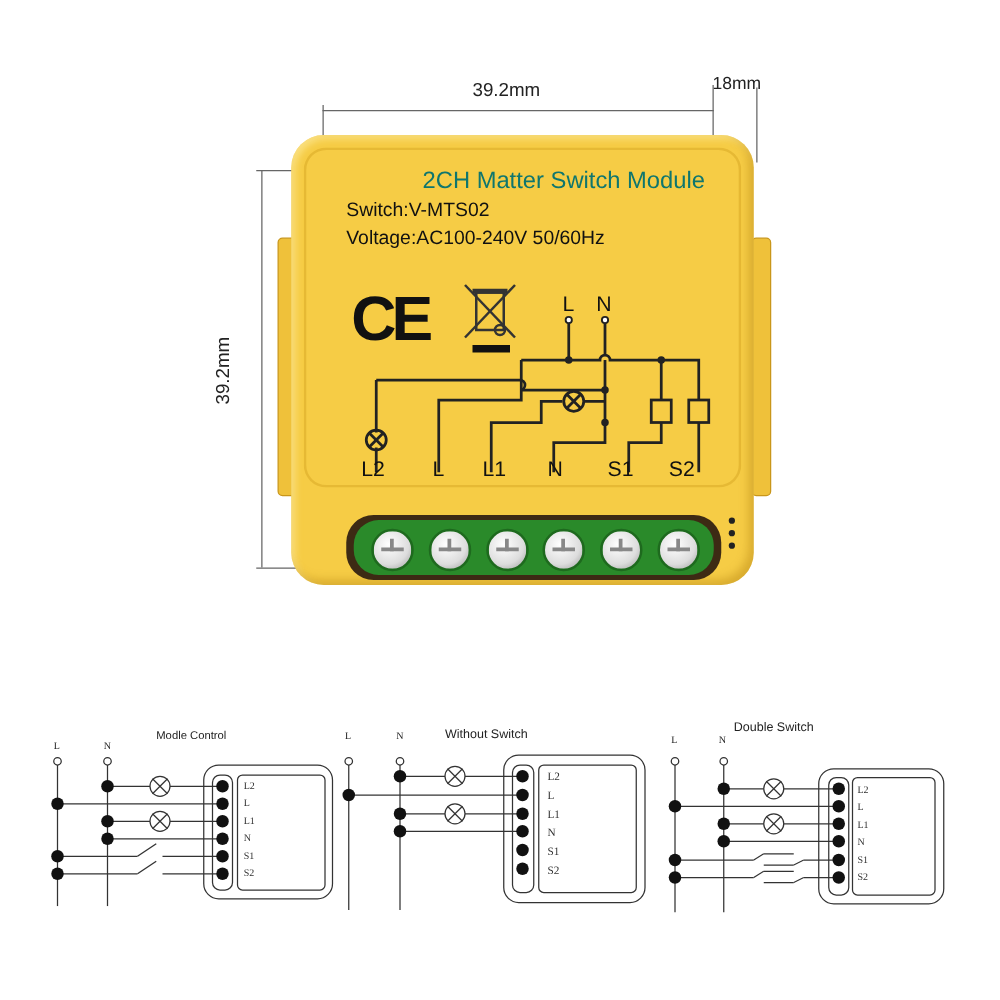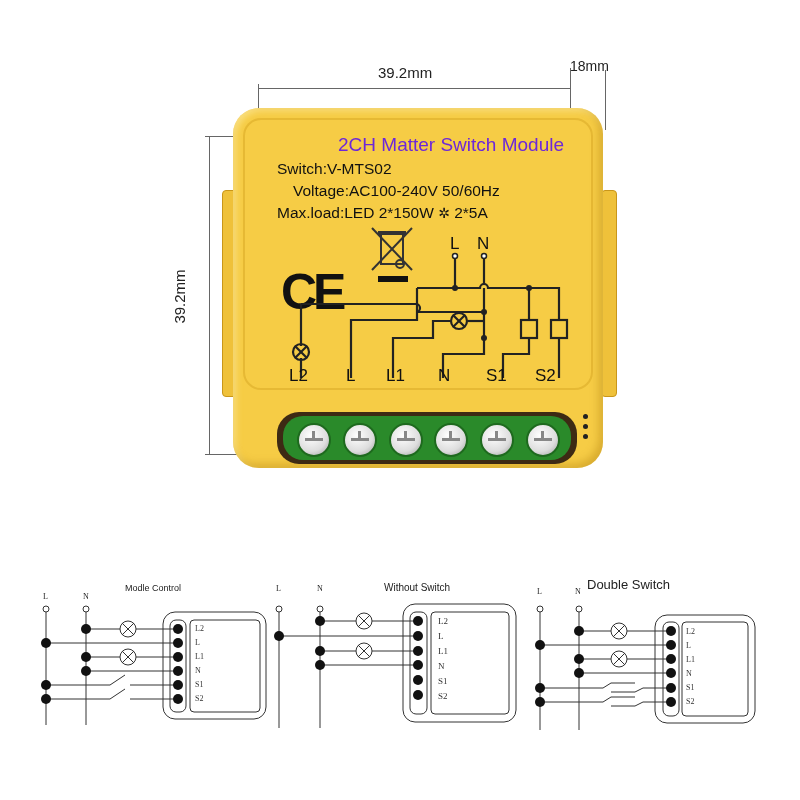--- a/index.html
+++ b/index.html
@@ -2,21 +2,21 @@
 <html><head>
 <meta charset="utf-8">
 <style>
   html,body{margin:0;padding:0;background:#fff;}
   body{width:800px;height:800px;position:relative;overflow:hidden;font-family:"Liberation Sans",sans-serif;}
   .abs{position:absolute;}
   .dim-label{font-size:15px;color:#222;}
   .small-dim{font-size:14px;color:#222;}
   .module{left:233px;top:108px;width:370px;height:360px;background:#f6cc45;border-radius:26px;box-shadow:inset -4px -4px 8px rgba(160,110,0,.35), inset 3px 3px 6px rgba(255,240,170,.6);}
   .panel{left:243px;top:118px;width:350px;height:272px;border-radius:18px;box-shadow:inset 0 0 0 2px rgba(200,150,20,.35);}
-  .title{left:0;width:436px;top:26px;text-align:center;font-size:19px;color:#6d28d9;}
+  .title{left:0;width:436px;top:26px;text-align:center;font-size:19px;color:#0f766e;}
   .spec{left:44px;font-size:15.5px;color:#111;}
   .clip{background:#efc13a;border:1px solid #c9961a;}
   .terminals{left:277px;top:412px;width:300px;height:52px;background:#3d2a14;border-radius:22px;}
   .green{left:283px;top:416px;width:288px;height:44px;background:#2a8a2a;border-radius:20px;}
   .screw{width:30px;height:30px;border-radius:50%;background:radial-gradient(circle at 40% 35%,#fff,#ddd 60%,#999);top:423px;border:2px solid #1e6a1e;}
   .screw::after{content:"";position:absolute;left:6px;top:13px;width:18px;height:3px;background:#888;}
   .screw::before{content:"";position:absolute;left:13px;top:6px;width:3px;height:10px;background:#888;}
   .dot{width:5px;height:5px;border-radius:50%;background:#222;left:583px;}
   .wlabel{font-size:10px;color:#222;}
   .term-label{font-size:17px;color:#111;}
@@ -36,28 +36,23 @@
 <div class="abs" style="left:205px;top:136px;width:34px;height:1px;background:#666;"></div>
 <div class="abs" style="left:205px;top:454px;width:34px;height:1px;background:#666;"></div>
 <div class="abs dim-label" style="left:152px;top:288px;transform:rotate(-90deg);">39.2mm</div>
 
 <div class="abs clip" style="left:222px;top:190px;width:14px;height:205px;border-radius:4px;"></div>
 <div class="abs clip" style="left:601px;top:190px;width:14px;height:205px;border-radius:4px;"></div>
 
 <div class="abs module">
   <div class="abs title">2CH Matter Switch Module</div>
   <div class="abs spec" style="top:52px;">Switch:V-MTS02</div>
-  <div class="abs spec" style="top:74px;margin-left:16px;">Voltage:AC100-240V 50/60Hz</div>
-  <div class="abs spec" style="top:96px;">
-    <span>Max.load:LED 2*150W</span>
-    <span style="font-size:14px;">✲</span>
-    <span>2*5A</span>
-  </div>
-
-  <div class="abs" style="left:48px;top:118px;font-size:50px;font-weight:bold;color:#111;letter-spacing:-4px;margin-top:37px;">CE</div>
+  <div class="abs spec" style="top:74px;">Voltage:AC100-240V 50/60Hz</div>
+
+  <div class="abs" style="left:48px;top:118px;font-size:50px;font-weight:bold;color:#111;letter-spacing:-4px;">CE</div>
 
   <svg class="abs" style="left:135px;top:118px;" width="50" height="62" viewBox="0 0 50 62">
     <rect x="13" y="8" width="22" height="30" fill="none" stroke="#333" stroke-width="2"></rect>
     <rect x="10" y="5" width="28" height="4" fill="#333"></rect>
     <circle cx="32" cy="38" r="4" fill="none" stroke="#333" stroke-width="2"></circle>
     <line x1="4" y1="2" x2="44" y2="44" stroke="#333" stroke-width="2"></line>
     <line x1="44" y1="2" x2="4" y2="44" stroke="#333" stroke-width="2"></line>
     <rect x="10" y="50" width="30" height="6" fill="#111"></rect>
   </svg>
 
@@ -170,21 +165,21 @@
     <div>L2</div>
     <div>L</div>
     <div>L1</div>
     <div>N</div>
     <div>S1</div>
     <div>S2</div>
   </div>
 </div>
 
 <div class="abs" style="left:268px;top:578px;width:250px;height:150px;">
-  <div class="abs wlabel" style="left:88px;top:4px;font-size:10px;margin-left:28px;">Without Switch</div>
+  <div class="abs wlabel" style="left:88px;top:4px;font-size:10px;">Without Switch</div>
   <div class="abs wlabel" style="left:8px;top:6px;font-family:'Liberation Serif',serif;font-size:8px;">L</div>
   <div class="abs wlabel" style="left:49px;top:6px;font-family:'Liberation Serif',serif;font-size:8px;">N</div>
   <svg class="abs" style="left:0;top:0;" width="250" height="150" viewBox="0 0 250 150">
     <g stroke="#333" stroke-width="1" fill="none">
       <line x1="11" y1="34" x2="11" y2="150"></line>
         <line x1="52" y1="34" x2="52" y2="150"></line>
       <circle cx="11" cy="31" r="3" fill="#fff"></circle>
         <circle cx="52" cy="31" r="3" fill="#fff"></circle>
       <line x1="52" y1="43" x2="88" y2="43"></line>
         <line x1="104" y1="43" x2="150" y2="43"></line>
@@ -219,21 +214,21 @@
     <div>L2</div>
     <div>L</div>
     <div>L1</div>
     <div>N</div>
     <div>S1</div>
     <div>S2</div>
   </div>
 </div>
 
 <div class="abs" style="left:525px;top:575px;width:250px;height:155px;">
-  <div class="abs wlabel" style="left:62px;top:2px;font-size:13px;">Double Switch</div>
+  <div class="abs wlabel" style="left:62px;top:2px;font-size:10px;">Double Switch</div>
   <div class="abs wlabel" style="left:12px;top:12px;font-family:'Liberation Serif',serif;font-size:8px;">L</div>
   <div class="abs wlabel" style="left:50px;top:12px;font-family:'Liberation Serif',serif;font-size:8px;">N</div>
   <svg class="abs" style="left:0;top:0;" width="250" height="155" viewBox="0 0 250 155">
     <g stroke="#333" stroke-width="1" fill="none">
       <line x1="15" y1="37" x2="15" y2="155"></line>
         <line x1="54" y1="37" x2="54" y2="155"></line>
       <circle cx="15" cy="34" r="3" fill="#fff"></circle>
         <circle cx="54" cy="34" r="3" fill="#fff"></circle>
       <line x1="54" y1="56" x2="86" y2="56"></line>
         <line x1="102" y1="56" x2="146" y2="56"></line>

